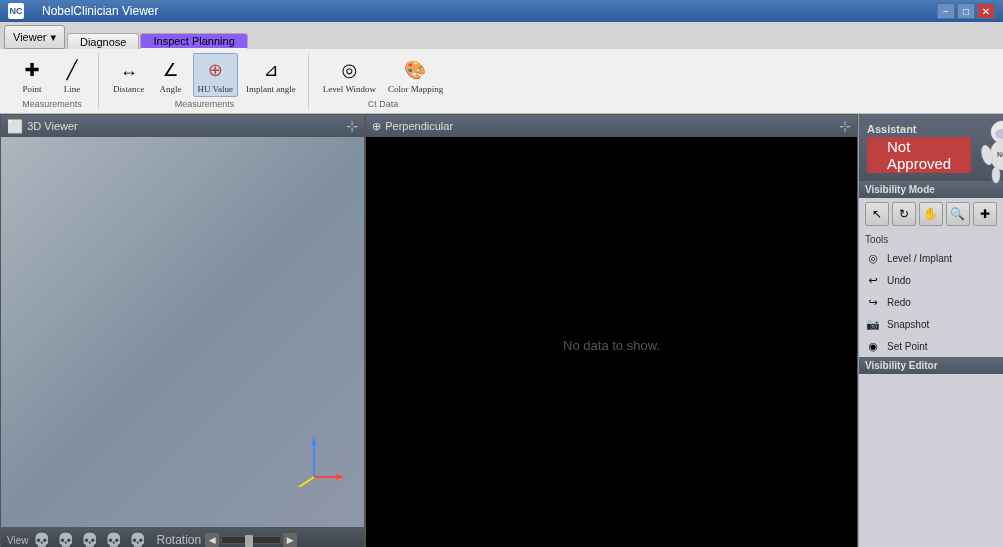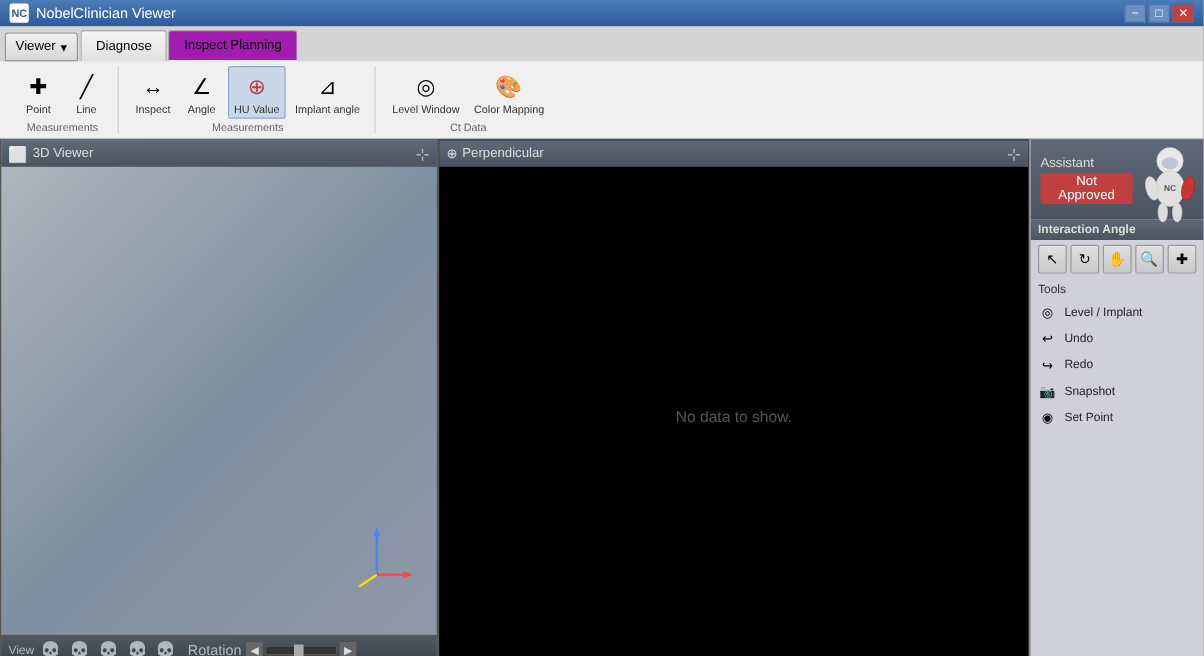--- a/index.html
+++ b/index.html
@@ -29,21 +29,21 @@
       margin-right: 6px;
       background: #fff;
       border-radius: 2px;
       display: flex;
       align-items: center;
       justify-content: center;
       font-size: 9px;
       color: #2d5a9e;
       font-weight: bold;
     }
-    .title-bar-title { flex: 1; }
+    .title-bar-title { flex: 1; margin-left: 12px; }
     .title-bar-buttons {
       display: flex;
       gap: 2px;
     }
     .title-bar-btn {
       width: 18px;
       height: 16px;
       background: #6a8fc0;
       border: 1px solid #4a6fa0;
       color: white;
@@ -77,27 +77,27 @@
       margin-right: 2px;
     }
     .tab {
       background: linear-gradient(to bottom, #f5f5f5, #e0e0e0);
       border: 1px solid #aaa;
       border-bottom: none;
       border-radius: 3px 3px 0 0;
       padding: 4px 12px;
       font-size: 11px;
       cursor: pointer;
-      height: 26px;
+      height: 16px;
       display: flex;
       align-items: center;
       margin-right: 1px;
     }
     .tab.active {
-      background: #a21caf;
+      background: #8b5cf6;
       border-bottom: 1px solid #f0f0f0;
       z-index: 1;
     }
 
     
     .ribbon {
       background: #f0f0f0;
       border-bottom: 1px solid #bbb;
       display: flex;
       align-items: stretch;
@@ -140,20 +140,21 @@
       display: flex;
       align-items: center;
       justify-content: center;
       font-size: 18px;
     }
     .ribbon-tool-label {
       font-size: 9px;
       text-align: center;
       color: #333;
       white-space: nowrap;
+      font-family: Liberation Serif, serif;
     }
 
     
     .main-content {
       display: flex;
       height: calc(547px - 22px - 29px - 56px);
     }
 
     
     .viewers-area {
@@ -297,31 +298,31 @@
     .assistant-section {
       background: linear-gradient(to bottom, #606878, #4a5560);
       padding: 6px 8px;
       display: flex;
       align-items: center;
       gap: 6px;
     }
     .assistant-label {
       color: #ddd;
       font-size: 11px;
-      font-weight: normal;
+      font-weight: bold;
       flex: 1;
     }
     .not-approved-badge {
       background: #c04040;
       color: white;
-      font-size: 11px;
-      padding: 1px 8px;
+      font-size: 15px;
+      padding: 1px 20px;
       border-radius: 2px;
       margin-top: 2px;
-      text-align: center;
+      text-align: left;
       cursor: pointer;
     }
     .rp-section-header {
       background: linear-gradient(to bottom, #606878, #4a5560);
       color: #ddd;
       font-size: 10px;
       font-weight: bold;
       padding: 3px 6px;
       margin: 0 -0px;
     }
@@ -429,21 +430,21 @@
         <div class="ribbon-tool-label">Line</div>
       </div>
     </div>
     <div class="ribbon-group-label">Measurements</div>
   </div>
 
   <div class="ribbon-group">
     <div class="ribbon-group-items">
       <div class="ribbon-tool">
         <div class="ribbon-tool-icon">↔</div>
-        <div class="ribbon-tool-label">Inspect</div>
+        <div class="ribbon-tool-label">Distance</div>
       </div>
       <div class="ribbon-tool">
         <div class="ribbon-tool-icon">∠</div>
         <div class="ribbon-tool-label">Angle</div>
       </div>
       <div class="ribbon-tool active">
         <div class="ribbon-tool-icon" style="color:#c04040;">⊕</div>
         <div class="ribbon-tool-label">HU Value</div>
       </div>
       <div class="ribbon-tool">
@@ -547,21 +548,21 @@
 
           <ellipse cx="19" cy="55" rx="4" ry="8" fill="#ddd" stroke="#ccc" stroke-width="0.5"></ellipse>
           <ellipse cx="31" cy="55" rx="4" ry="8" fill="#ddd" stroke="#ccc" stroke-width="0.5"></ellipse>
 
           <text x="25" y="37" text-anchor="middle" font-size="7" font-weight="bold" fill="#555">NC</text>
         </svg>
       </div>
     </div>
 
     <div class="rp-section-header">
-      <span>Interaction Angle</span>
+      <span>Visibility Mode</span>
     </div>
     <div class="rp-tool-row">
       <div class="rp-icon-btn" title="Select">↖</div>
       <div class="rp-icon-btn" title="Rotate">↻</div>
       <div class="rp-icon-btn" title="Pan">✋</div>
       <div class="rp-icon-btn" title="Zoom">🔍</div>
       <div class="rp-icon-btn" title="Measure">✚</div>
     </div>
 
     <div class="rp-tools-label">Tools</div>
@@ -580,14 +581,17 @@
     </div>
     <div class="rp-tool-item">
       <div class="rp-tool-item-icon">📷</div>
       <span class="rp-tool-item-label">Snapshot</span>
     </div>
     <div class="rp-tool-item">
       <div class="rp-tool-item-icon">◉</div>
       <span class="rp-tool-item-label">Set Point</span>
     </div>
 
+    <div class="rp-visibility-header">
+      <span>Visibility Editor</span>
+    </div>
   </div>
 </div>
 
 </body></html>

